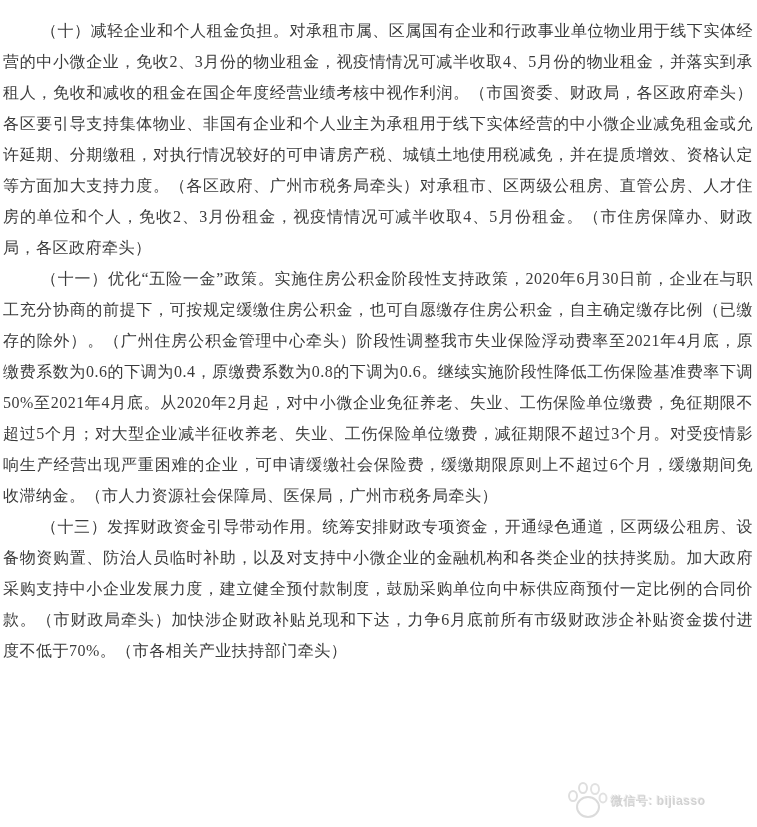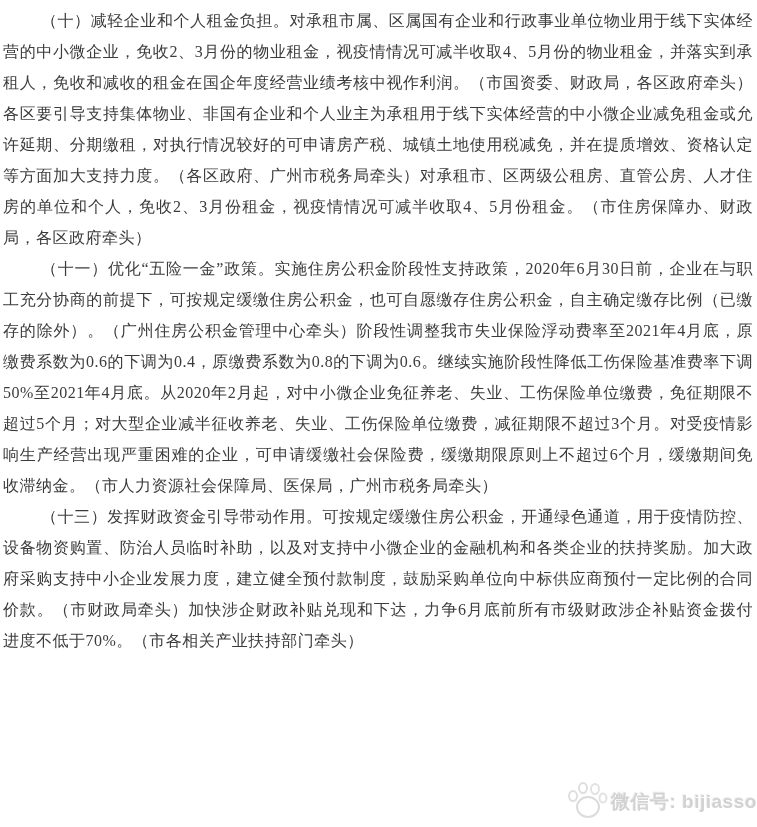--- a/index.html
+++ b/index.html
@@ -8,21 +8,21 @@
     width: 757px;
     height: 827px;
     background: #ffffff;
     overflow: hidden;
     position: relative;
   }
   .doc {
     position: relative;
     width: 757px;
     height: 827px;
-    padding: 5px 4px 0 3px;
+    padding: 15px 4px 0 3px;
     font-family: "Liberation Serif", "DejaVu Serif", serif;
     font-size: 16px;
     line-height: 31px;
     color: #3b3b3b;
     text-align: justify;
     letter-spacing: 0.5px;
   }
   .doc p {
     margin: 0;
     padding: 0;
@@ -37,34 +37,34 @@
     height: 44px;
     display: flex;
     align-items: center;
     gap: 3px;
     pointer-events: none;
     opacity: 0.75;
   }
   .watermark .paw { flex: 0 0 auto; line-height: 0; }
   .watermark .wm-text {
     font-family: "Liberation Sans", "DejaVu Sans", sans-serif;
-    font-size: 19px;
+    font-size: 12px;
     font-weight: bold;
     color: #c3c3c3;
     text-shadow: 1px 1px 0 #ffffff, -1px -1px 0 #e9e9e9;
     white-space: nowrap;
   }
 </style>
 </head>
 <body>
 
 <div class="doc">
   <p>（十）减轻企业和个人租金负担。对承租市属、区属国有企业和行政事业单位物业用于线下实体经营的中小微企业，免收2、3月份的物业租金，视疫情情况可减半收取4、5月份的物业租金，并落实到承租人，免收和减收的租金在国企年度经营业绩考核中视作利润。（市国资委、财政局，各区政府牵头）各区要引导支持集体物业、非国有企业和个人业主为承租用于线下实体经营的中小微企业减免租金或允许延期、分期缴租，对执行情况较好的可申请房产税、城镇土地使用税减免，并在提质增效、资格认定等方面加大支持力度。（各区政府、广州市税务局牵头）对承租市、区两级公租房、直管公房、人才住房的单位和个人，免收2、3月份租金，视疫情情况可减半收取4、5月份租金。（市住房保障办、财政局，各区政府牵头）</p>
   <p>（十一）优化“五险一金”政策。实施住房公积金阶段性支持政策，2020年6月30日前，企业在与职工充分协商的前提下，可按规定缓缴住房公积金，也可自愿缴存住房公积金，自主确定缴存比例（已缴存的除外）。（广州住房公积金管理中心牵头）阶段性调整我市失业保险浮动费率至2021年4月底，原缴费系数为0.6的下调为0.4，原缴费系数为0.8的下调为0.6。继续实施阶段性降低工伤保险基准费率下调50%至2021年4月底。从2020年2月起，对中小微企业免征养老、失业、工伤保险单位缴费，免征期限不超过5个月；对大型企业减半征收养老、失业、工伤保险单位缴费，减征期限不超过3个月。对受疫情影响生产经营出现严重困难的企业，可申请缓缴社会保险费，缓缴期限原则上不超过6个月，缓缴期间免收滞纳金。（市人力资源社会保障局、医保局，广州市税务局牵头）</p>
-  <p>（十三）发挥财政资金引导带动作用。可按规定缓缴住房公积金，开通绿色通道，用于疫情防控、设备物资购置、防治人员临时补助，以及对支持中小微企业的金融机构和各类企业的扶持奖励。加大政府采购支持中小企业发展力度，建立健全预付款制度，鼓励采购单位向中标供应商预付一定比例的合同价款。（市财政局牵头）加快涉企财政补贴兑现和下达，力争6月底前所有市级财政涉企补贴资金拨付进度不低于70%。（市各相关产业扶持部门牵头）</p>
+  <p>（十三）发挥财政资金引导带动作用。统筹安排财政专项资金，开通绿色通道，区两级公租房、设备物资购置、防治人员临时补助，以及对支持中小微企业的金融机构和各类企业的扶持奖励。加大政府采购支持中小企业发展力度，建立健全预付款制度，鼓励采购单位向中标供应商预付一定比例的合同价款。（市财政局牵头）加快涉企财政补贴兑现和下达，力争6月底前所有市级财政涉企补贴资金拨付进度不低于70%。（市各相关产业扶持部门牵头）</p>
 
   <div class="watermark">
     <span class="paw">
       <svg width="42" height="42" viewBox="0 0 42 42" fill="none">
         <ellipse cx="22" cy="27" rx="11" ry="10" stroke="#cfcfcf" stroke-width="2"></ellipse>
         <ellipse cx="7" cy="16" rx="4" ry="5" stroke="#d4d4d4" stroke-width="2"></ellipse>
         <ellipse cx="17" cy="8" rx="4" ry="5" stroke="#d4d4d4" stroke-width="2"></ellipse>
         <ellipse cx="29" cy="9" rx="4" ry="5" stroke="#d8d8d8" stroke-width="2"></ellipse>
         <ellipse cx="37" cy="18" rx="3.5" ry="4.5" stroke="#d8d8d8" stroke-width="2"></ellipse>
       </svg>

